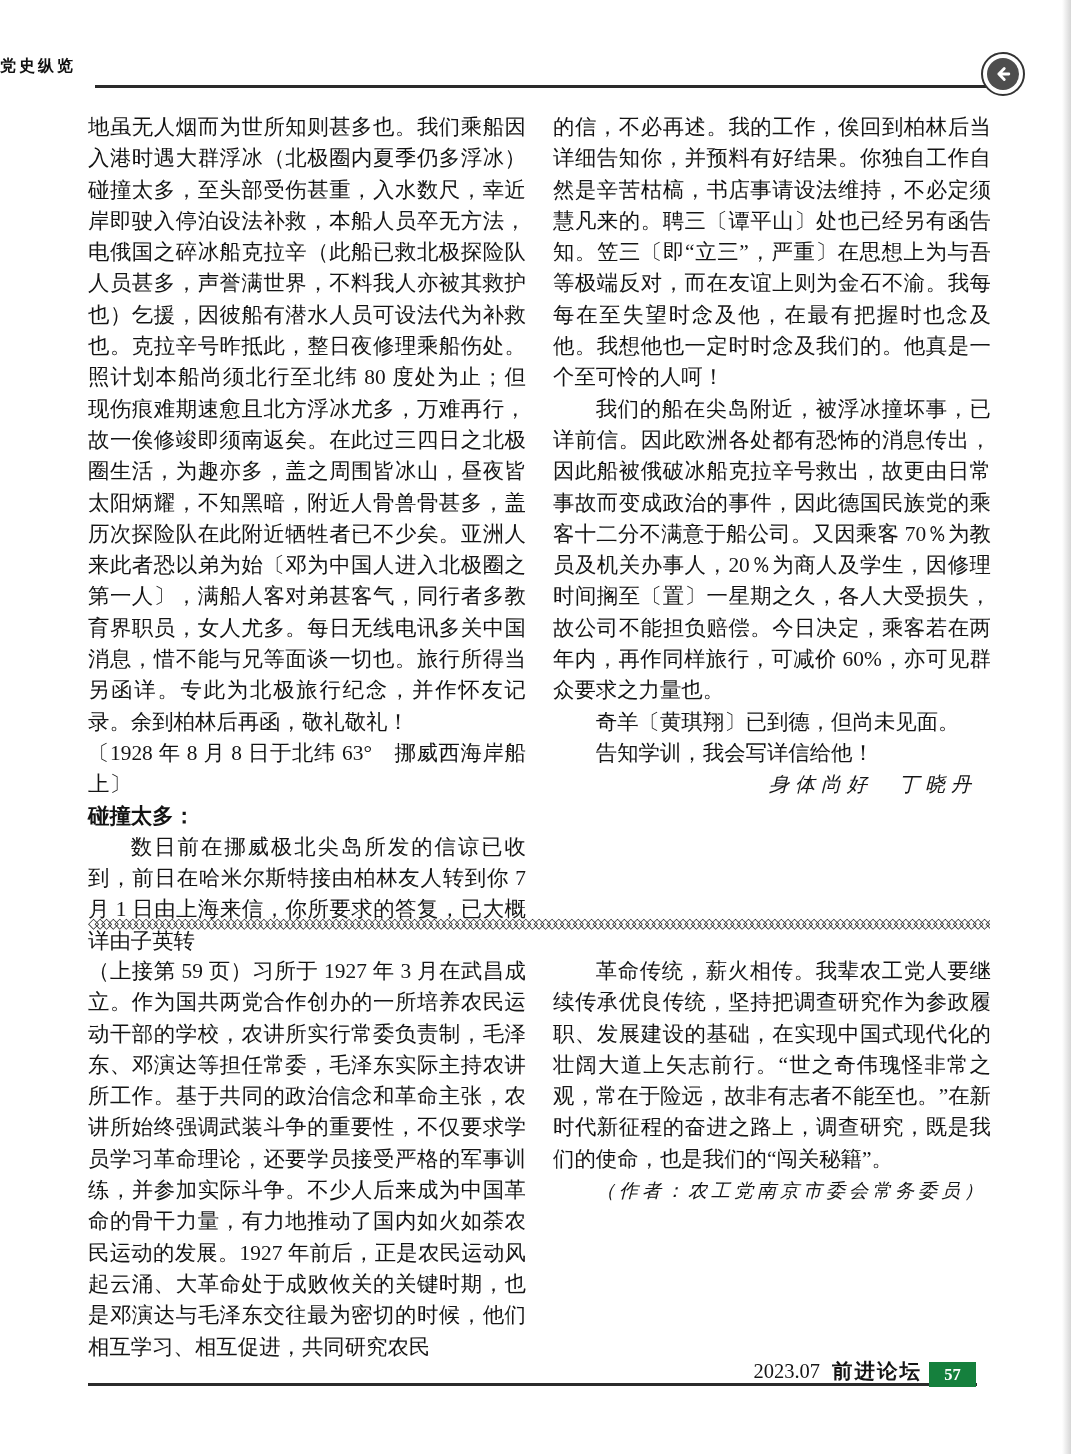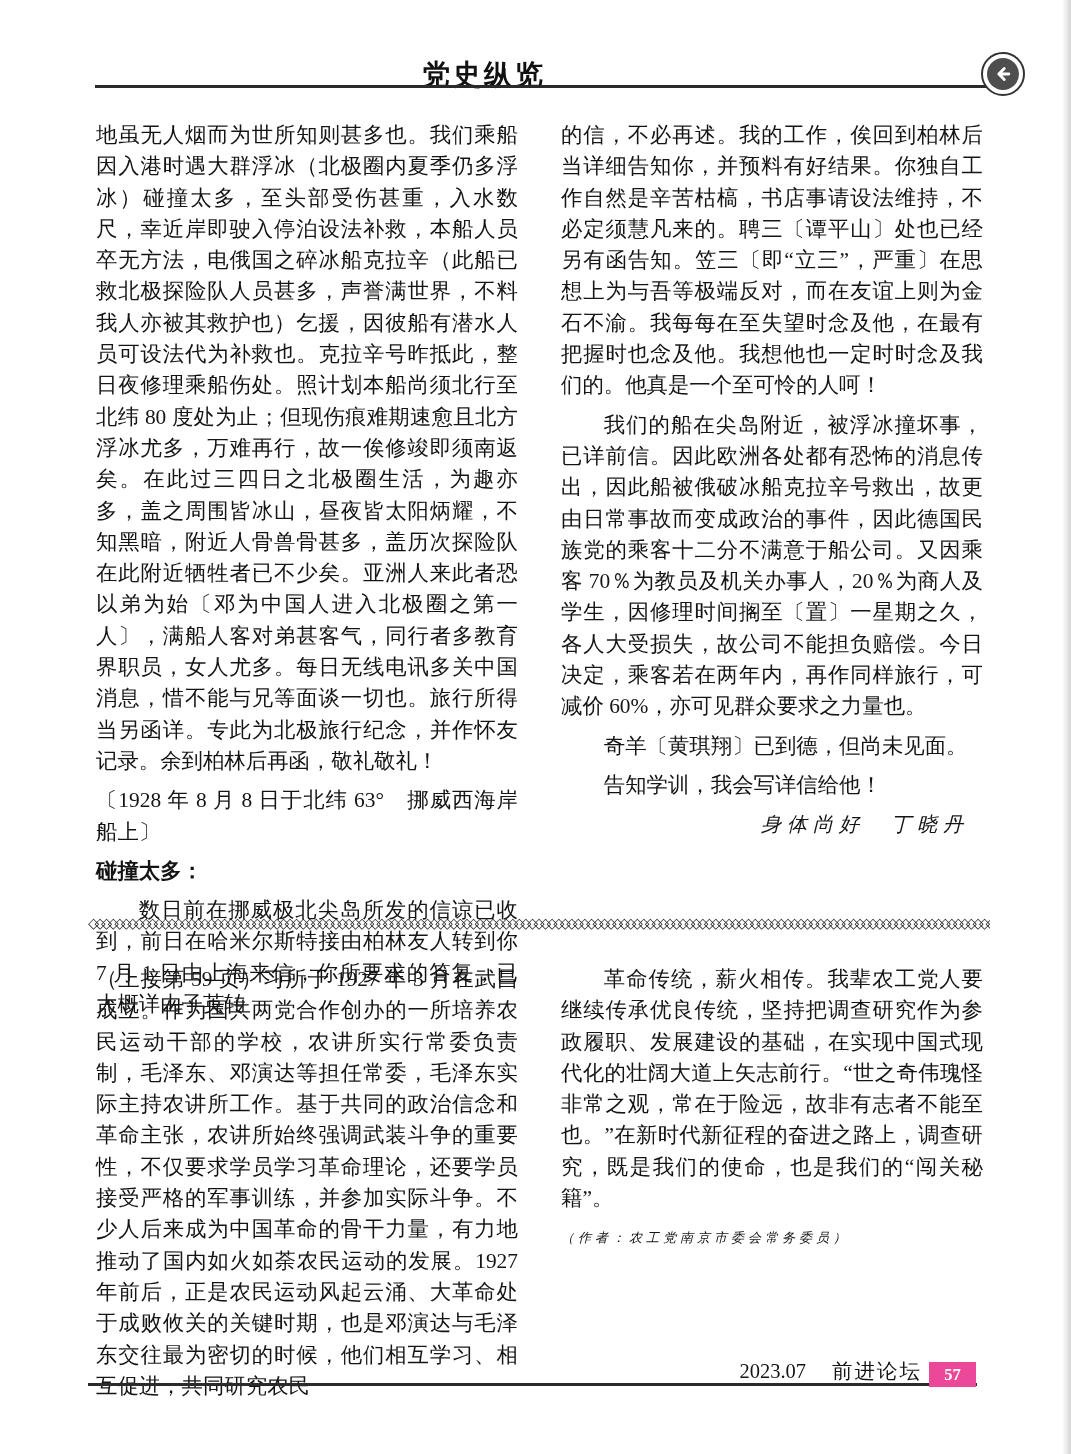--- a/index.html
+++ b/index.html
@@ -7,74 +7,74 @@
     position:relative; width:1071px; height:1454px; margin:0 auto;
     background:#ffffff; overflow:hidden;
     font-family:"Liberation Serif","DejaVu Serif",serif; color:#121212;
   }
   .edge-shade {
     position:absolute; top:0; right:0; width:9px; height:1454px;
     background:linear-gradient(to right,#ffffff,#d6d6d6);
   }
   
   .header-title {
-    position:absolute; top:56px; left:0; width:968px; text-align:center;
+    position:absolute; top:56px; left:0; width:968px; text-align:left;
     font-family:"Liberation Sans","DejaVu Sans",sans-serif;
-    font-weight:bold; font-size:28px; letter-spacing:3px; color:#111;
+    font-weight:bold; font-size:16px; letter-spacing:3px; color:#111;
   }
   .header-rule { position:absolute; left:95px; top:85px; width:910px; height:3px; background:#2a2a2a; }
   .header-icon {
     position:absolute; left:981px; top:52px; width:44px; height:44px;
     border:2px solid #333; border-radius:50%; background:#fff;
     box-sizing:border-box; z-index:3;
   }
   .header-icon-inner {
     position:absolute; left:4px; top:4px; width:32px; height:32px;
     border-radius:50%; background:#4e4e4e;
     display:flex; align-items:center; justify-content:center;
   }
   .header-icon-inner svg { width:20px; height:20px; display:block; }
   
   .col {
     position:absolute; width:438px; font-size:21.4px; line-height:31.3px;
     text-align:justify; color:#141414;
   }
-  .col p { margin:8px; }
+  .col p { margin:0; }
   .p-indent { text-indent:2em; }
   .p-bold { font-weight:bold; }
   .gap-before { margin-top:31px; }
   .p-editor {
     text-align:right; padding-right:14px; letter-spacing:6px;
     font-style:italic; font-size:20px;
   }
   .p-author {
-    text-align:left; padding-right:4px; letter-spacing:4px;
-    font-style:italic; font-size:13px;
+    text-align:right; padding-right:4px; letter-spacing:4px;
+    font-style:italic; font-size:19px;
   }
   .col-s1-left  { left:88px;  top:112px; height:792px; }
   .col-s1-right { left:553px; top:112px; height:792px; }
   .col-s2-left  { left:88px;  top:956px; height:380px; }
   .col-s2-right { left:553px; top:956px; height:380px; }
   
   .divider {
     position:absolute; left:88px; top:916px; width:902px; height:16px;
     overflow:hidden; white-space:nowrap; color:#1c1c1c;
     font-family:"DejaVu Sans",sans-serif; font-size:14.5px; line-height:15px;
     letter-spacing:-4.6px;
   }
   
   .footer-rule { position:absolute; left:88px; top:1383px; width:889px; height:2.5px; background:#2b2b2b; }
   .footer-text {
     position:absolute; top:1358px; left:0; width:922px; text-align:right;
     font-size:20.5px; color:#141414; line-height:26px;
   }
-  .footer-text .journal { font-weight:400; margin-left:26px; letter-spacing:2px;text-align:right; }
+  .footer-text .journal { font-weight:700; margin-left:12px; letter-spacing:2px;text-align:right; }
   .page-badge {
     position:absolute; left:929px; top:1362px; width:47px; height:25px;
-    background:#ec4899; color:#ffffff; text-align:center;
+    background:#15803d; color:#ffffff; text-align:center;
     font-weight:bold; font-size:16.5px; line-height:25px; z-index:2;
     font-family:"Liberation Serif",serif;
   }
 </style>
 </head>
 <body>
 
 <div class="page">
 
   <div class="edge-shade"></div>

